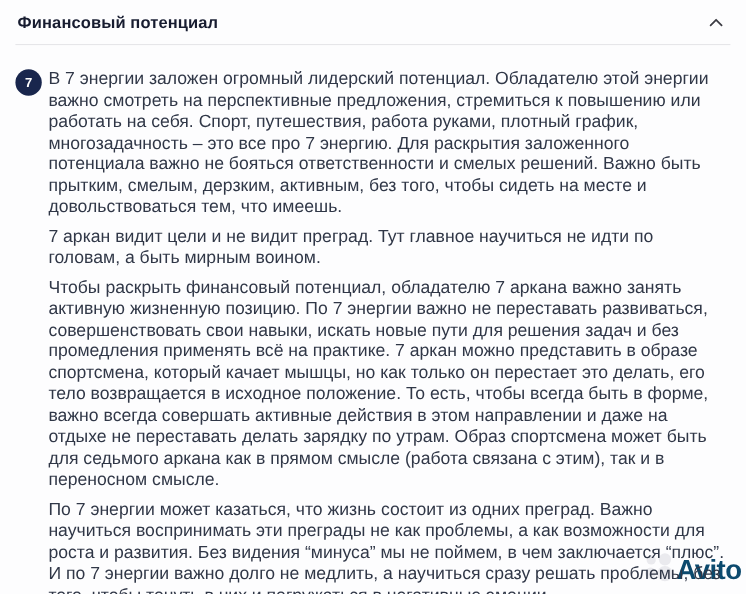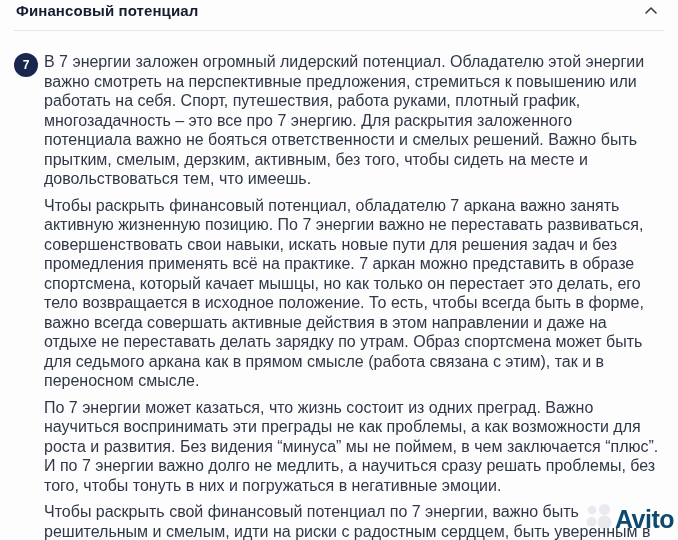--- a/index.html
+++ b/index.html
@@ -8,21 +8,21 @@
     font-family: "Liberation Sans", sans-serif;
     background: #fdfdfe;
     position: relative;
     overflow: hidden;
     color: #303747;
   }
   .accordion-header {
     display: flex;
     align-items: center;
     justify-content: space-between;
-    padding: 1px 18px 10px 16px;
+    padding: 11px 18px 10px 16px;
     cursor: pointer;
   }
   .accordion-title {
     font-size: 15px;
     font-weight: bold;
     color: #171c30;
     letter-spacing: .1px;
   }
   .collapse-btn {
     background: none;
@@ -93,20 +93,21 @@
       </svg>
     </span>
   </button>
 </div>
 
 <div class="divider"></div>
 
 <div class="content">
   <div class="energy-badge">7</div>
   <p>В 7 энергии заложен огромный лидерский потенциал. Обладателю этой энергии важно смотреть на перспективные предложения, стремиться к повышению или работать на себя. Спорт, путешествия, работа руками, плотный график, многозадачность – это все про 7 энергию. Для раскрытия заложенного потенциала важно не бояться ответственности и смелых решений. Важно быть прытким, смелым, дерзким, активным, без того, чтобы сидеть на месте и довольствоваться тем, что имеешь.</p>
+  <p>7 аркан видит цели и не видит преград. Тут главное научиться не идти по головам, а быть мирным воином.</p>
   <p>Чтобы раскрыть финансовый потенциал, обладателю 7 аркана важно занять активную жизненную позицию. По 7 энергии важно не переставать развиваться, совершенствовать свои навыки, искать новые пути для решения задач и без промедления применять всё на практике. 7 аркан можно представить в образе спортсмена, который качает мышцы, но как только он перестает это делать, его тело возвращается в исходное положение. То есть, чтобы всегда быть в форме, важно всегда совершать активные действия в этом направлении и даже на отдыхе не переставать делать зарядку по утрам. Образ спортсмена может быть для седьмого аркана как в прямом смысле (работа связана с этим), так и в переносном смысле.</p>
   <p>По 7 энергии может казаться, что жизнь состоит из одних преград. Важно научиться воспринимать эти преграды не как проблемы, а как возможности для роста и развития. Без видения “минуса” мы не поймем, в чем заключается “плюс”. И по 7 энергии важно долго не медлить, а научиться сразу решать проблемы, без того, чтобы тонуть в них и погружаться в негативные эмоции.</p>
   <p>Чтобы раскрыть свой финансовый потенциал по 7 энергии, важно быть решительным и смелым, идти на риски с радостным сердцем, быть уверенным в себе и своих действиях. Быть открытым для новых жизненных уроков и не останавливаться в своем обучении. А также принимать без страха сюрпризы судьбы.</p>
 </div>
 
 <div class="watermark">
   <span class="watermark-logo">
     <svg width="28" height="28" viewBox="0 0 28 28">
       <circle cx="7" cy="7" r="4.2" fill="#eaeaee"></circle>
       <circle cx="19.5" cy="6.5" r="5.5" fill="#eaeaee"></circle>

